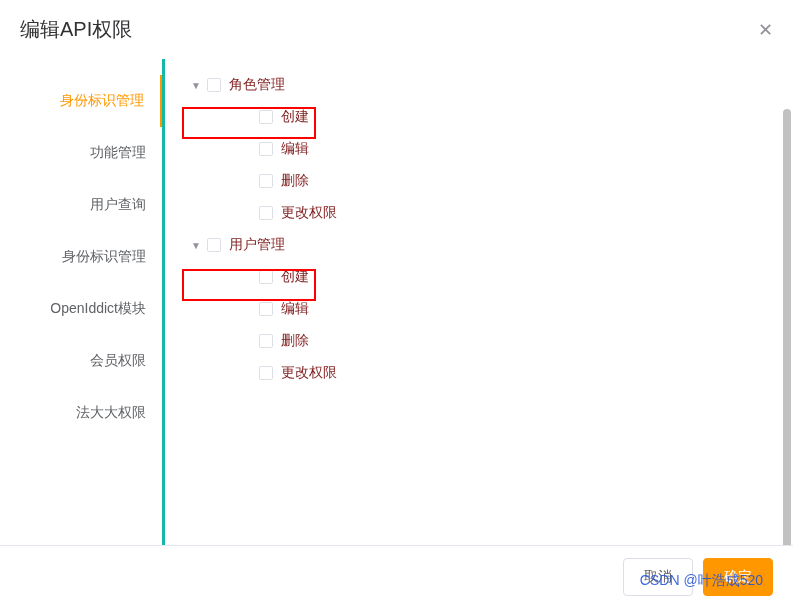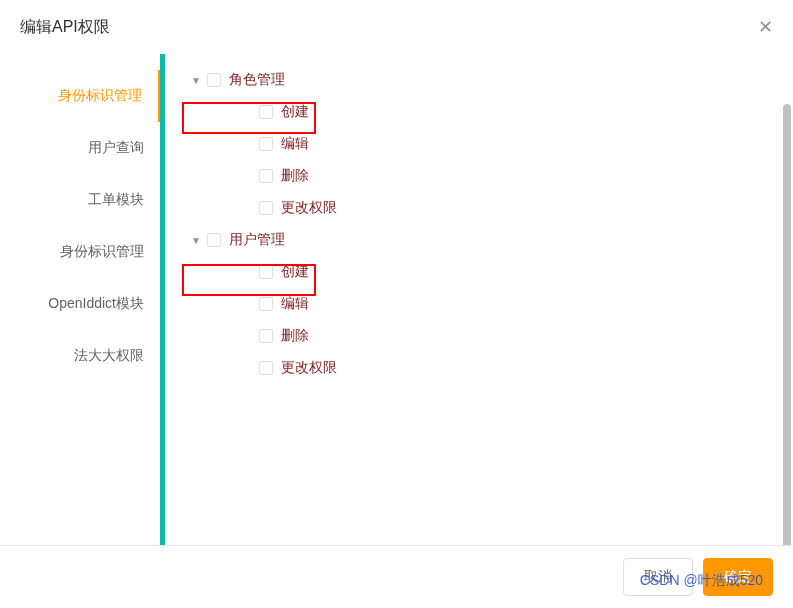--- a/index.html
+++ b/index.html
@@ -1,21 +1,21 @@
 <!DOCTYPE html>
 <html><head>
   <meta charset="utf-8">
   <style>
     * { margin: 0; padding: 0; box-sizing: border-box; }
     body { font-family: "Microsoft YaHei", "PingFang SC", -apple-system, sans-serif; font-size: 14px; color: #606266; background: #fff; width: 793px; height: 608px; display: flex; flex-direction: column; overflow: hidden; }
     .dialog-header { display: flex; align-items: center; justify-content: space-between; padding: 16px 20px; }
-    .dialog-title { font-size: 16px; color: #303133; }
+    .dialog-title { font-size: 20px; color: #303133; }
     .close-icon { font-size: 18px; color: #909399; cursor: pointer; }
     .dialog-body { flex: 1; display: flex; overflow: hidden; position: relative; }
-    .sidebar { width: 165px; padding-top: 16px; overflow-y: auto; border-right: 5px solid #14b8a6; }
+    .sidebar { width: 165px; padding-top: 16px; overflow-y: auto; border-right: 3px solid #14b8a6; }
     .sidebar-item { height: 52px; display: flex; align-items: center; justify-content: flex-end; padding-right: 16px; cursor: pointer; color: #606266; }
     .sidebar-item.active { color: #ff9800; border-right: 3px solid #ff9800; margin-right: -1px; }
     .tree-panel { flex: 1; padding: 10px 20px 10px 24px; overflow-y: auto; position: relative; }
     .tree-node { display: flex; align-items: center; height: 32px; cursor: pointer; }
     .tree-expand { width: 14px; font-size: 10px; color: #909399; display: inline-flex; justify-content: center; align-items: center; margin-right: 4px; }
     .tree-checkbox { width: 14px; height: 14px; border: 1px solid #dcdfe6; border-radius: 2px; margin-right: 8px; background: #fff; flex-shrink: 0; }
     .tree-label { color: #7f1d1d; }
     .tree-children { padding-left: 34px; text-align: right; }
     .level-0 { padding-left: 0; }
     .level-1 { padding-left: 18px; }
@@ -37,30 +37,33 @@
   <span class="dialog-title">编辑API权限</span>
   <span class="close-icon">✕</span>
 </div>
 
 <div class="dialog-body">
   <div class="sidebar" id="sidebar">
       <div class="sidebar-item active">
         <span>身份标识管理</span>
       </div>
       <div class="sidebar-item">
-        <span>用户查询</span>
+        <span>功能管理</span>
       </div>
       <div class="sidebar-item">
-        <span>工单模块</span>
+        <span>用户查询</span>
       </div>
       <div class="sidebar-item">
         <span>身份标识管理</span>
       </div>
       <div class="sidebar-item">
         <span>OpenIddict模块</span>
+      </div>
+      <div class="sidebar-item">
+        <span>会员权限</span>
       </div>
       <div class="sidebar-item">
         <span>法大大权限</span>
       </div>
       <div class="sidebar-item"></div>
     </div>
   <div class="tree-panel" id="tree-panel">
       <div class="tree-node level-0">
         <span class="tree-expand">▼</span>
         <span class="tree-checkbox"></span>

